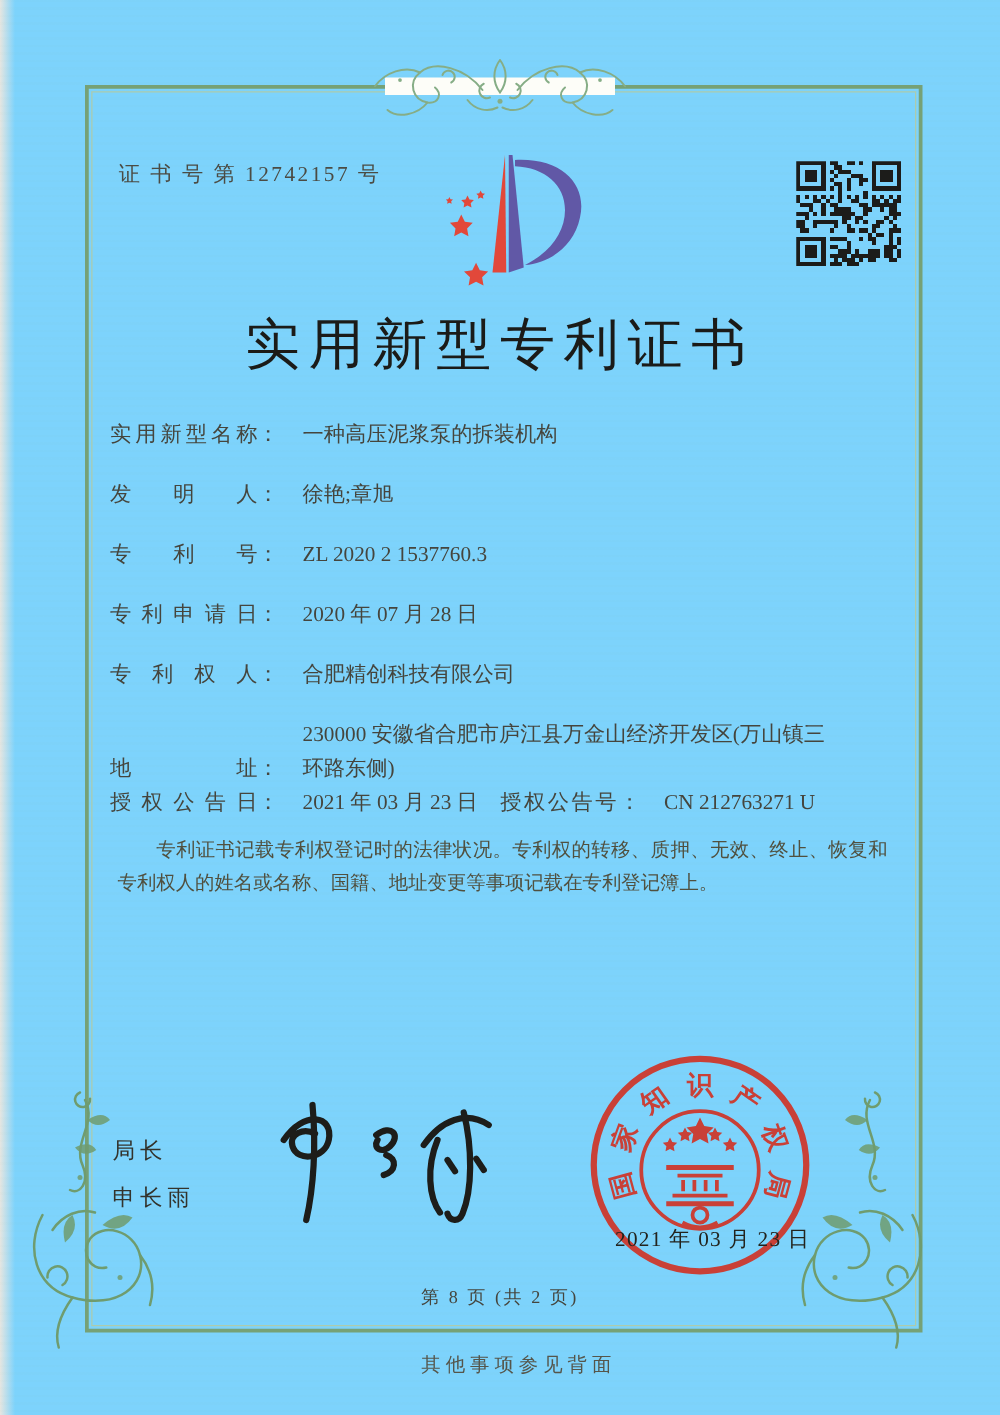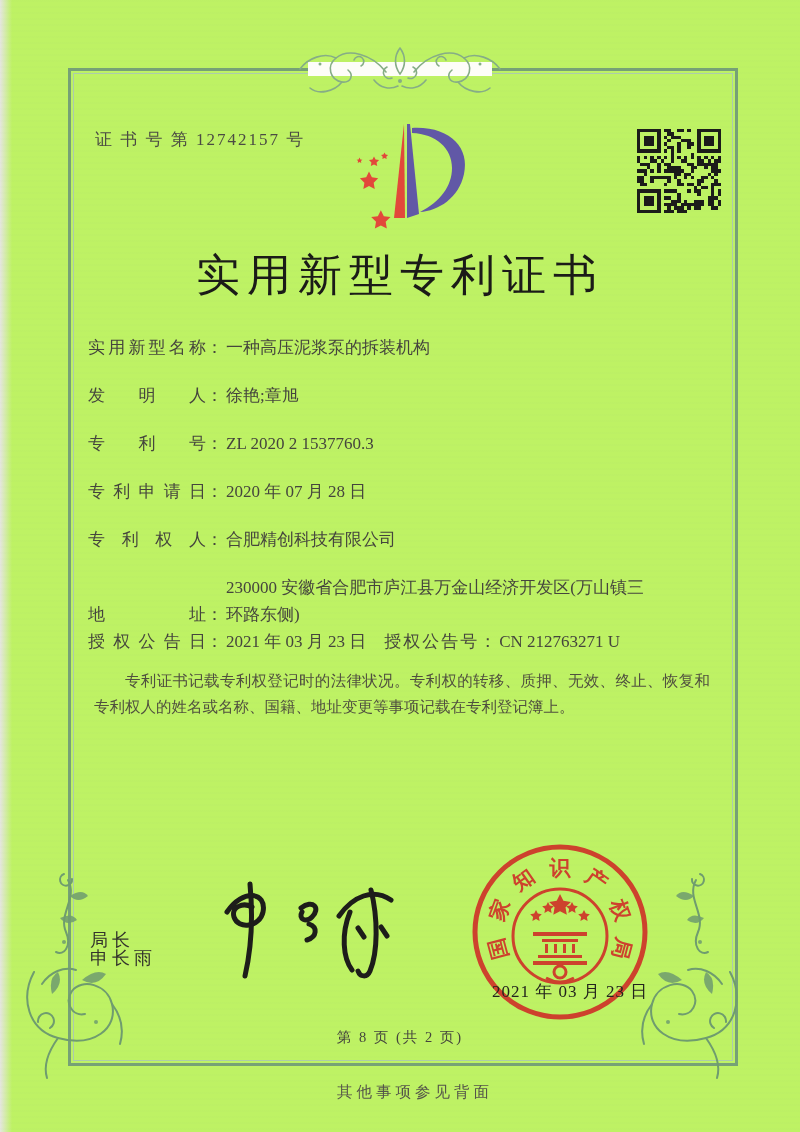--- a/index.html
+++ b/index.html
@@ -2,21 +2,21 @@
 <html><head>
 <meta charset="utf-8">
 <style>
   html,body{margin:0;padding:0;}
   body{
     width:800px;height:1132px;position:relative;overflow:hidden;
     background:#ffffff;
     font-family:"Liberation Serif","DejaVu Serif",serif;
     color:#3f3f38;
   }
-  .page{position:absolute;inset:0;background:#bef264;}
+  .page{position:absolute;inset:0;background:#7dd3fc;}
   .page::before{content:"";position:absolute;left:0;top:0;bottom:0;width:12px;
     background:linear-gradient(90deg,#e6e6e1,rgba(255,255,255,0));}
   .page::after{content:"";position:absolute;inset:0;pointer-events:none;
     background:repeating-linear-gradient(180deg,rgba(130,170,130,0.025) 0 2px,rgba(255,255,255,0) 2px 6px);}
   
   .frame{position:absolute;left:68px;top:68px;width:664px;height:992px;
     border:3px solid #76a176;z-index:1;}
   .frame-inner{position:absolute;left:2px;top:2px;right:2px;bottom:2px;
     border:1px solid #accbac;}
   
@@ -24,30 +24,30 @@
     font-size:17px;letter-spacing:2px;color:#4b4b43;}
   
   .title{position:absolute;left:0;right:0;top:246px;z-index:3;text-align:center;
     font-size:44px;font-weight:normal;letter-spacing:7px;color:#1b1b18;}
   
   .fields{position:absolute;left:88px;top:334px;width:580px;z-index:3;
     font-size:17px;line-height:27px;color:#45453d;}
   .frow{display:flex;margin-bottom:21px;align-items:flex-end;}
   .flabel{flex:none;width:118px;text-align:justify;text-align-last:justify;}
   .fcolon{flex:none;width:16px;}
-  .fvalue{margin-left:4px;max-width:434px;}
+  .fvalue{margin-left:20px;max-width:434px;}
   .grant2{margin-left:18px;display:flex;}
   .grant2 .flabel2{flex:none;letter-spacing:2px;}
   
   .paras{position:absolute;left:94px;top:668px;width:616px;z-index:3;
     font-size:15.5px;line-height:26px;text-align:justify;color:#50503f;}
   .paras p{margin:0 0 2px 0;text-indent:2em;}
   
   .signer{position:absolute;left:90px;z-index:3;font-size:18px;letter-spacing:4px;color:#33332c;}
-  .signer.t1{top:908px;margin-top:20px;}
+  .signer.t1{top:908px;}
   .signer.t2{top:946px;}
   .sig-svg{position:absolute;left:205px;top:872px;z-index:4;}
   
   .seal{position:absolute;left:470px;top:842px;width:180px;height:180px;z-index:3;opacity:.93;}
   .seal svg{position:absolute;inset:0;}
   .seal-date{position:absolute;left:492px;top:980px;z-index:5;
     font-size:17px;letter-spacing:1px;color:#23231d;}
   
   .pagefoot{position:absolute;left:0;right:0;top:1028px;z-index:3;text-align:center;
     font-size:14.5px;letter-spacing:2px;color:#45453d;}

